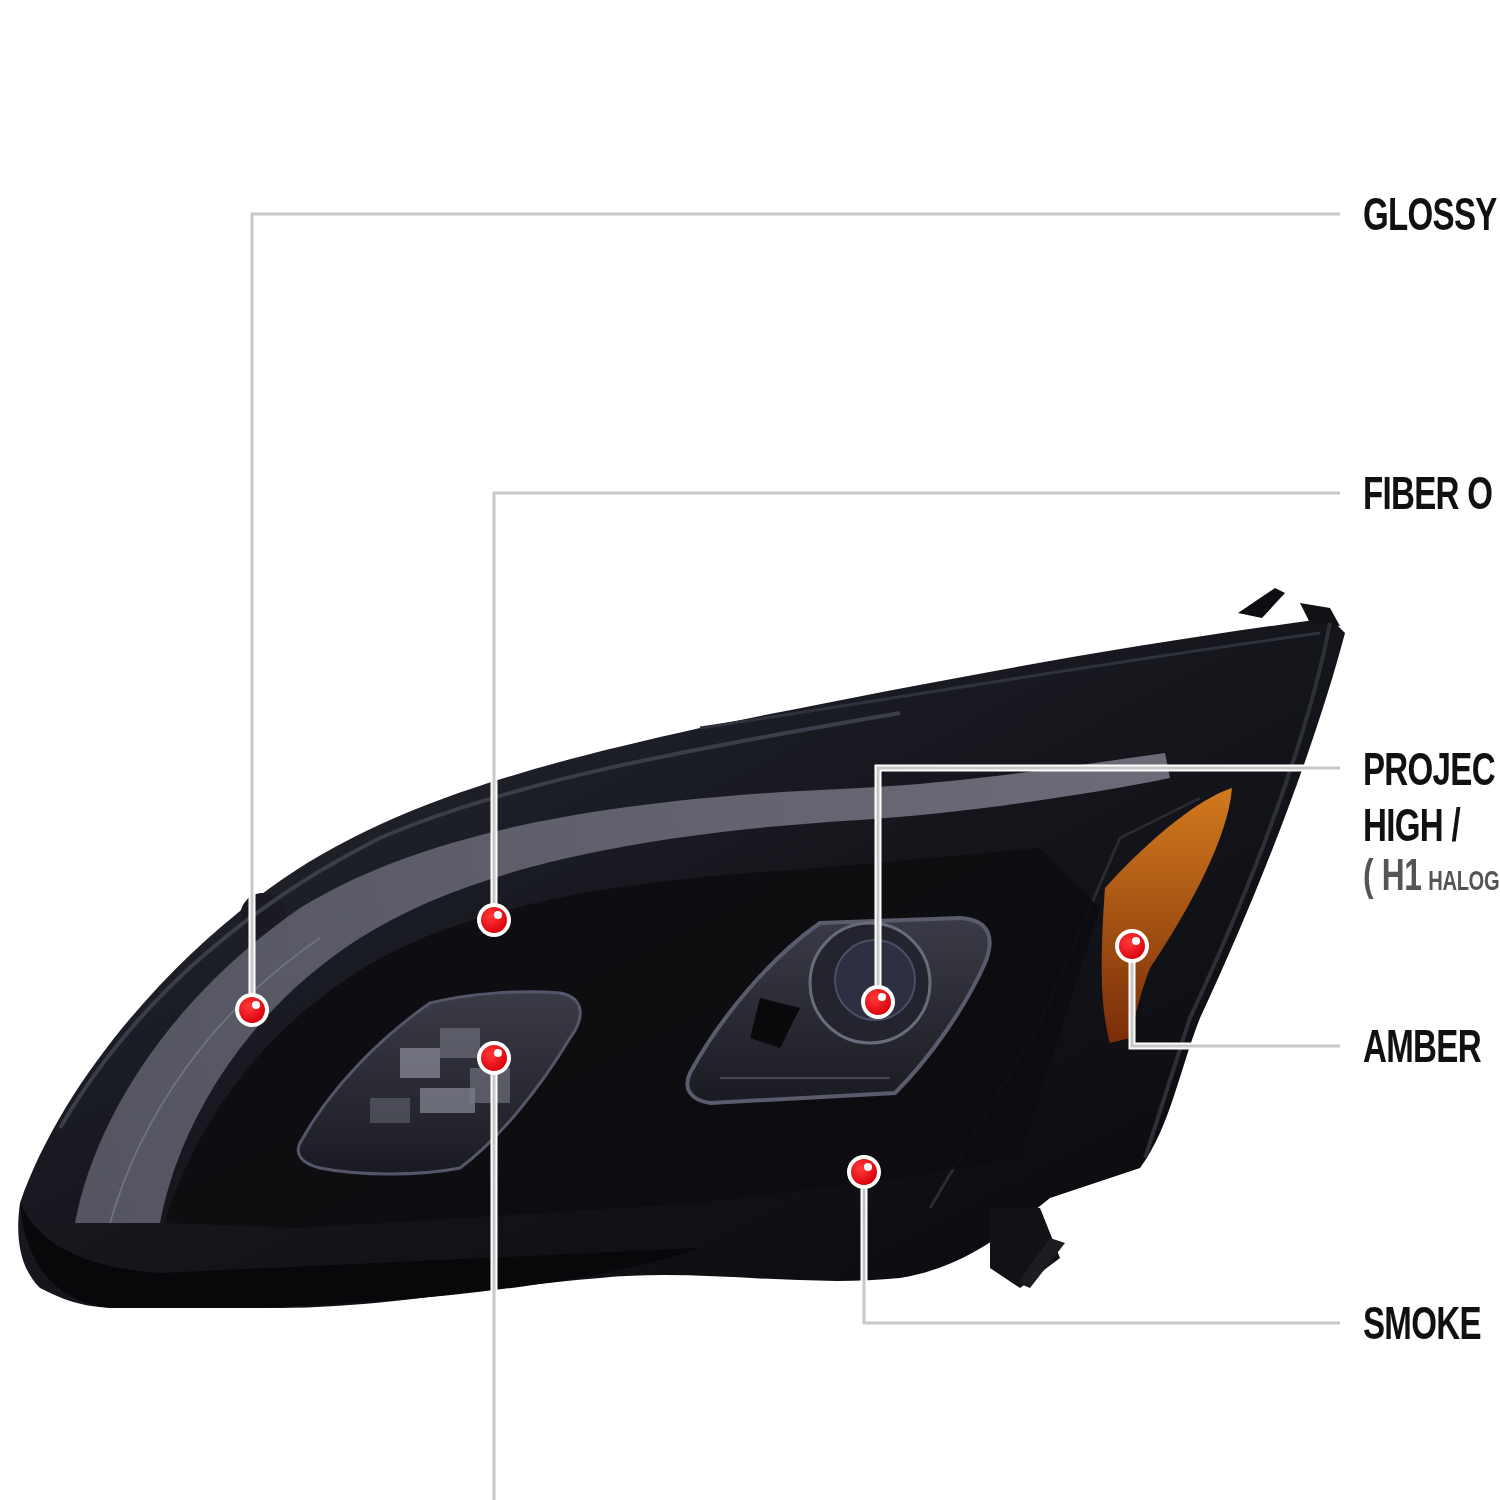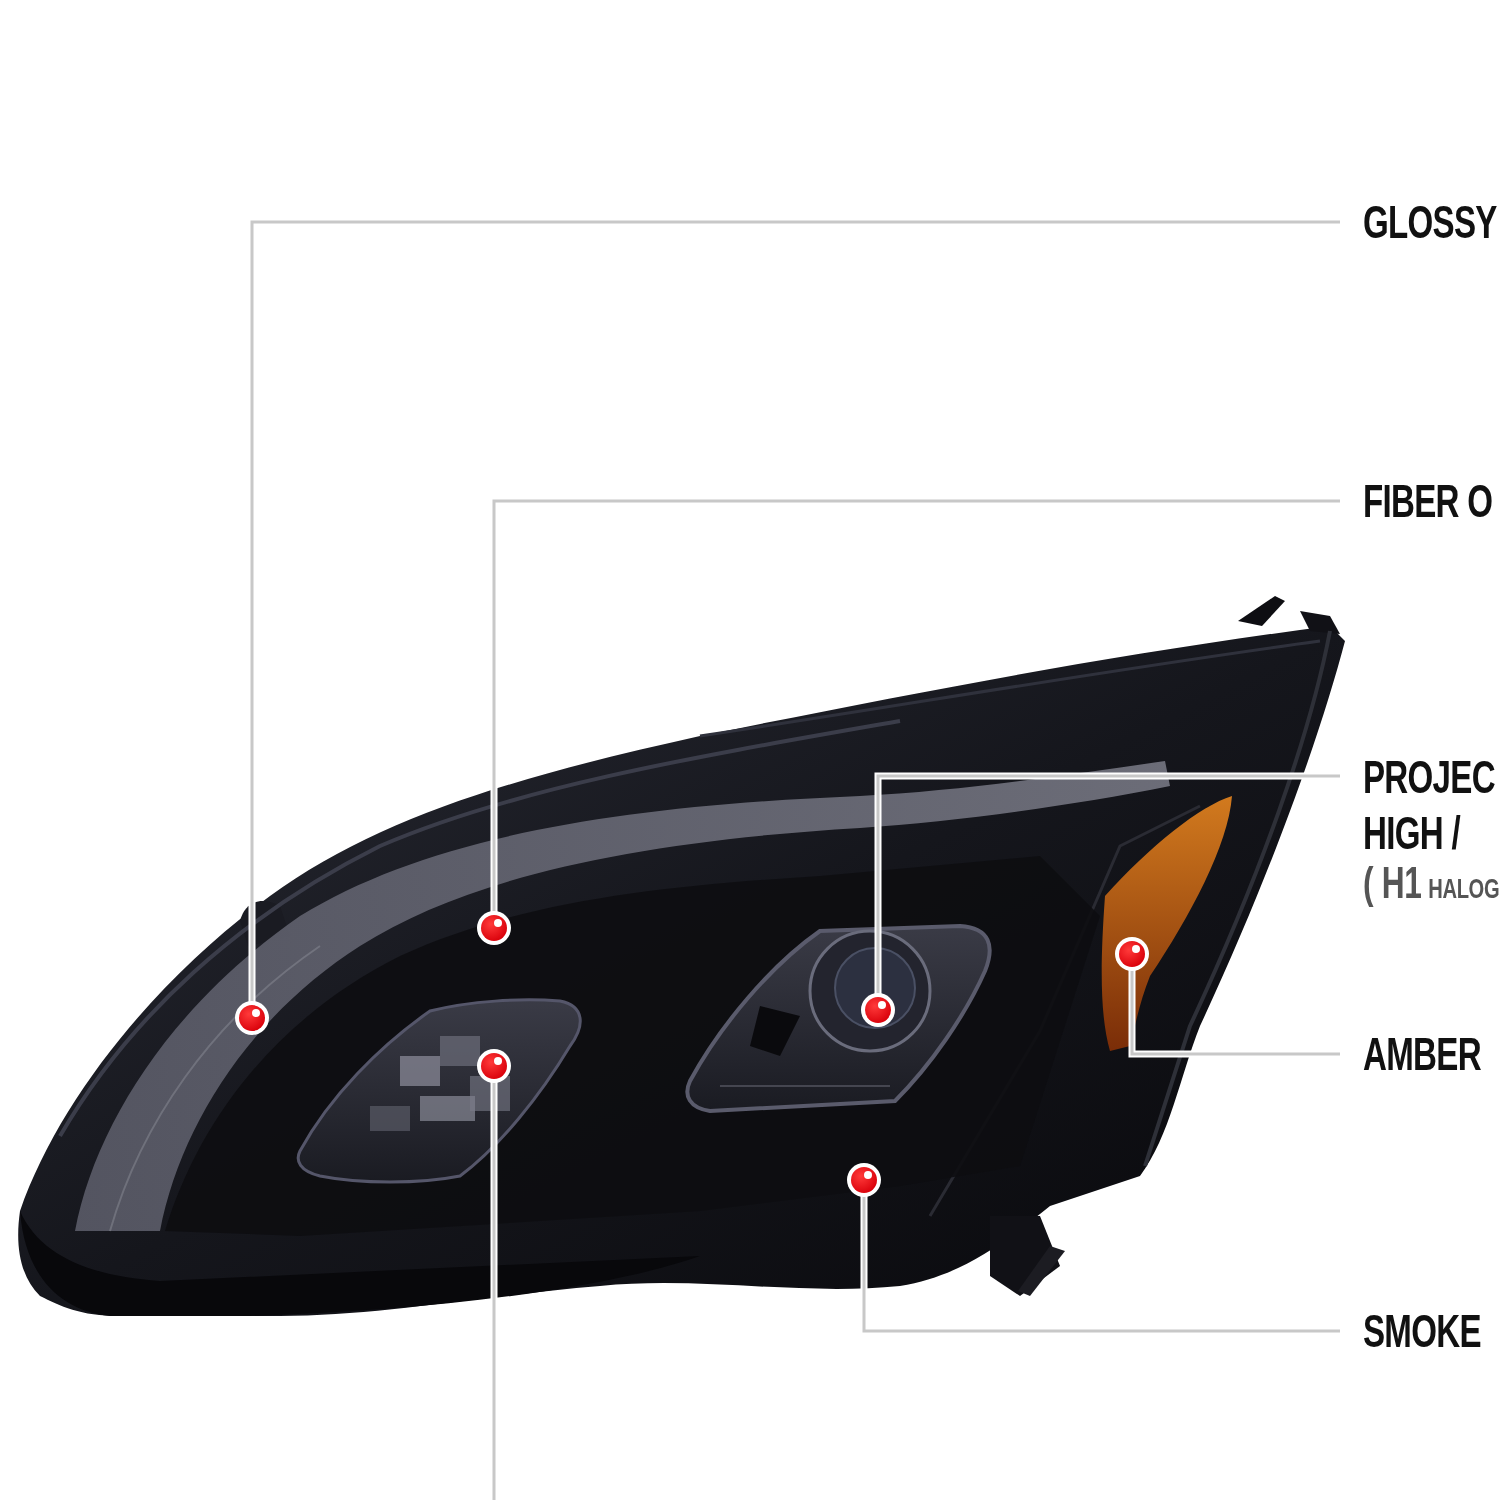--- a/index.html
+++ b/index.html
@@ -1,17 +1,17 @@
 <!DOCTYPE html>
 <html><head>
   <meta charset="utf-8">
   <style>
     html, body { margin: 0; padding: 0; background: #ffffff; }
     body { width: 1500px; height: 1500px; overflow: hidden; position: relative; }
-    .stage { position: absolute; left: 0; top: 16px; width: 1500px; height: 1460px; }
+    .stage { position: absolute; left: 0; top: 8px; width: 1500px; height: 1460px; }
     .stage svg { position: absolute; left: 0; top: 0; }
     .label {
       position: absolute;
       left: 1363px;
       font-family: "Liberation Sans", "DejaVu Sans", sans-serif;
       font-weight: bold;
       color: #111111;
       font-size: 46px;
       line-height: 56px;
       letter-spacing: -1px;

